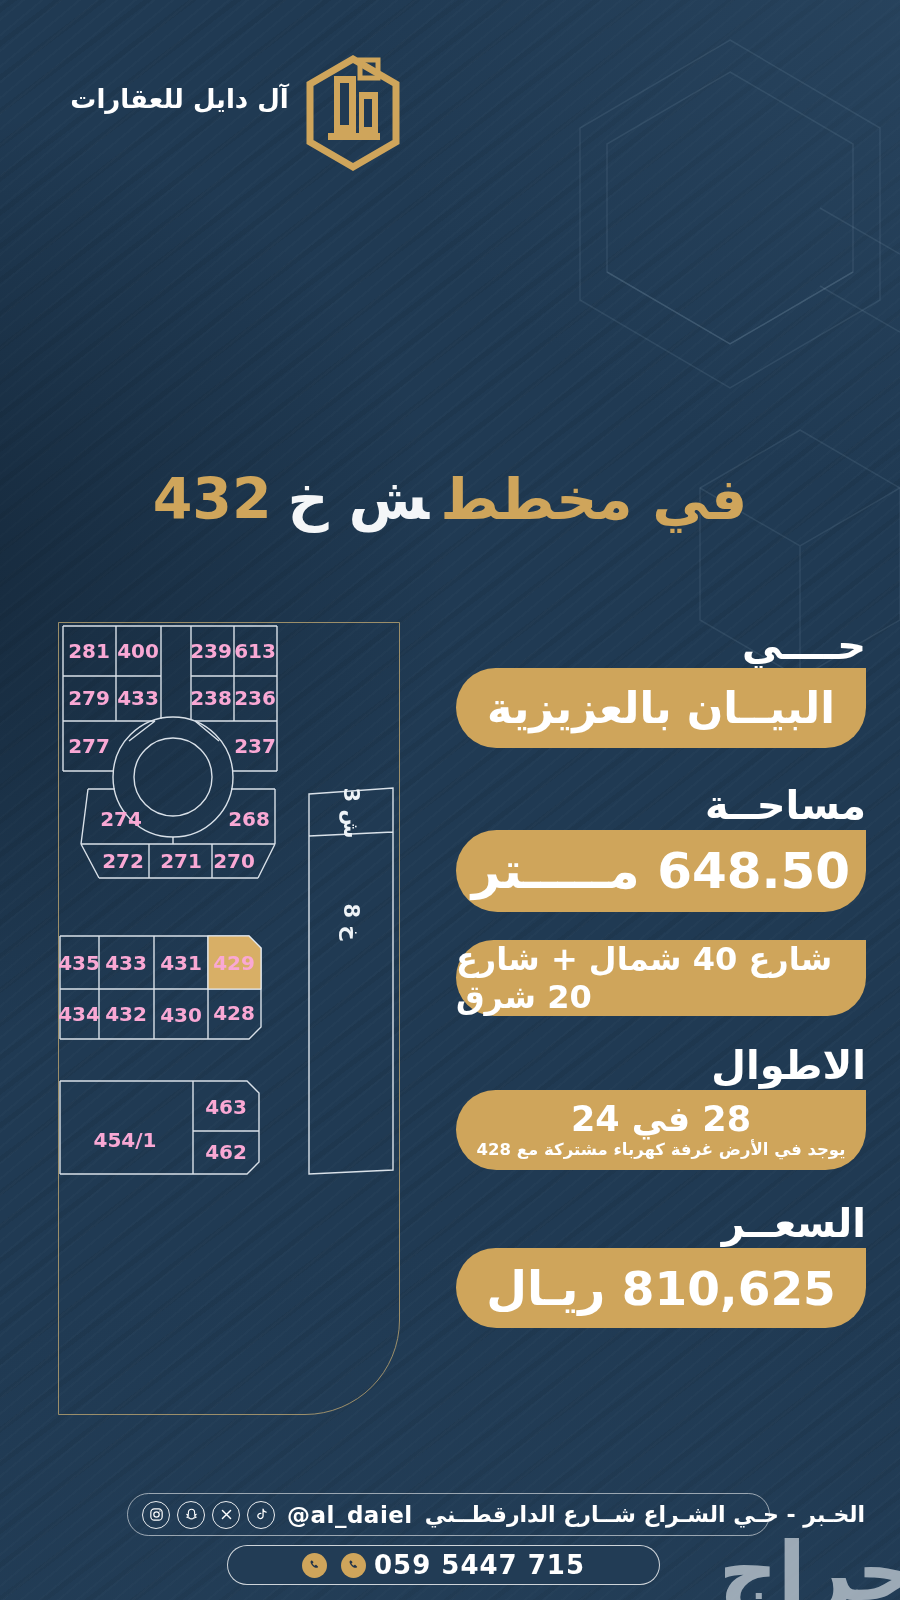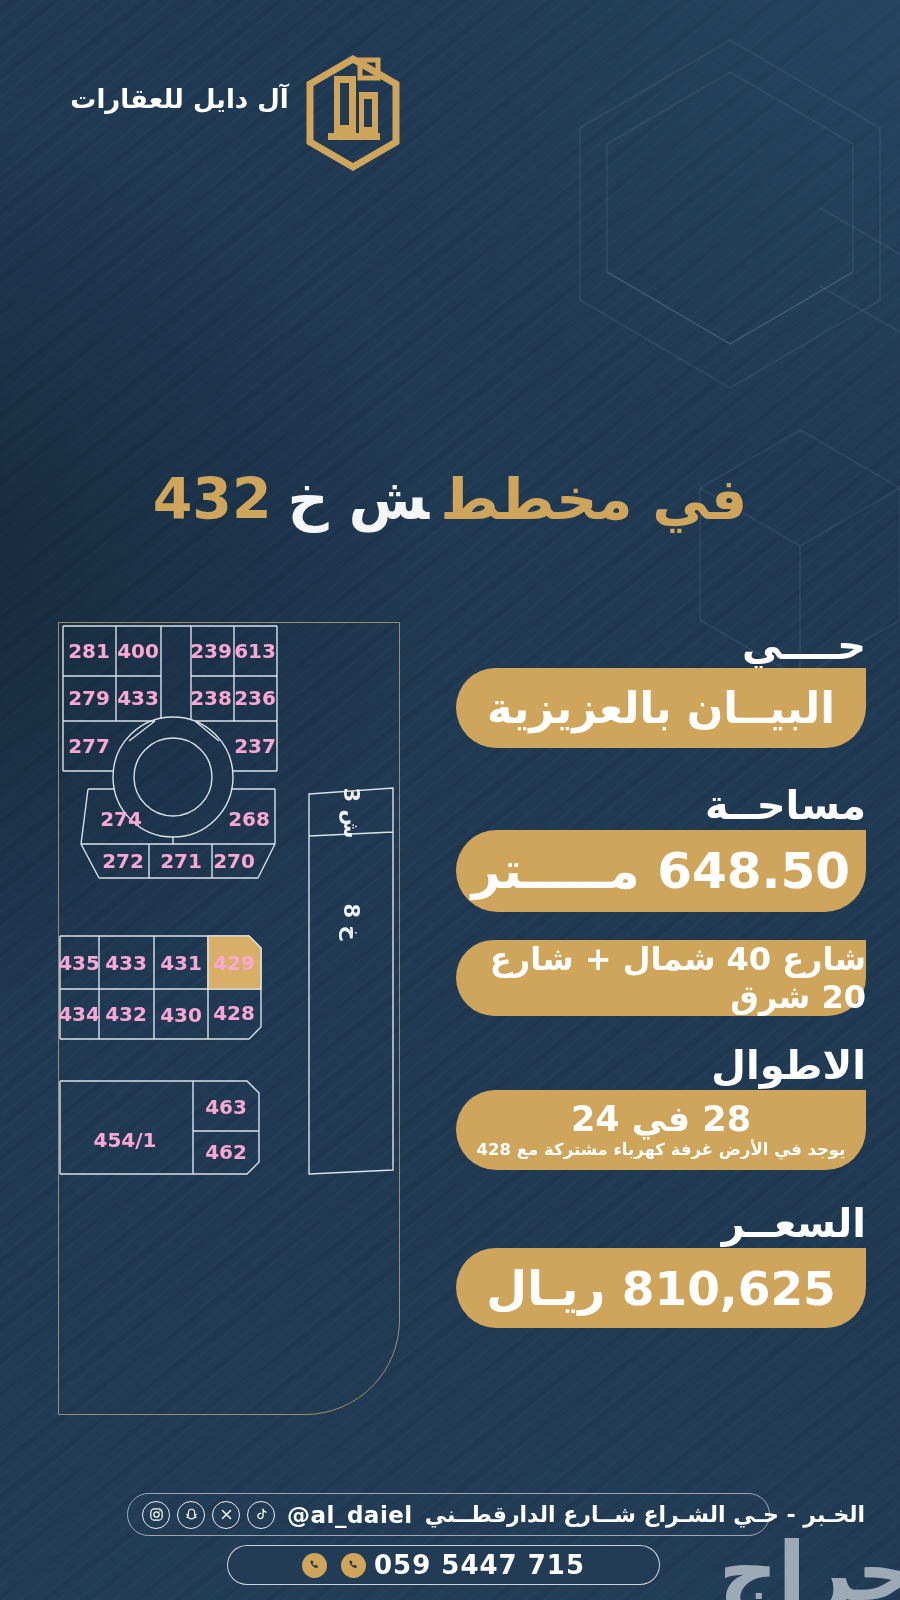--- a/index.html
+++ b/index.html
@@ -31,21 +31,21 @@
   .map-box{position:absolute;left:58px;top:622px;width:342px;height:793px;z-index:2;
            border:1.6px solid rgba(178,158,110,0.85);border-radius:0 0 95px 0;box-sizing:border-box;}
   .map-box svg{position:absolute;left:0;top:0;}
   .plot{position:absolute;transform:translate(-50%,-50%);color:#f9a8d4;font-size:20px;font-weight:700;white-space:nowrap;}
   .street-label{position:absolute;transform:translate(-50%,-50%) rotate(90deg);color:#eef3f7;
                 font-size:21px;font-weight:700;direction:rtl;white-space:nowrap;}
   
   .info-label{position:absolute;right:34px;color:#fff;font-size:40px;font-weight:700;direction:rtl;z-index:2;}
   .pill{position:absolute;left:456px;width:410px;background:#cfa55b;border-radius:45px 0 46px 46px;
         color:#fff;font-weight:700;display:flex;flex-direction:column;align-items:center;justify-content:center;
-        direction:rtl;text-align:right;z-index:2;box-sizing:border-box;}
+        direction:rtl;text-align:left;z-index:2;box-sizing:border-box;}
   .pill-district{top:668px;height:80px;font-size:43px;}
   .pill-area{top:830px;height:82px;font-size:50px;}
   .pill-streets{top:940px;height:76px;font-size:32px;}
   .pill-lengths{top:1090px;height:80px;}
   .pill-lengths .val{font-size:35px;line-height:1.05;}
   .pill-lengths .note{font-size:16.5px;margin-top:3px;}
   .pill-price{top:1248px;height:80px;font-size:47px;}
   
   .address-pill{position:absolute;left:127px;top:1493px;width:643px;height:43px;z-index:3;
                 border:1.2px solid rgba(255,255,255,0.55);border-radius:22px;display:flex;align-items:center;

